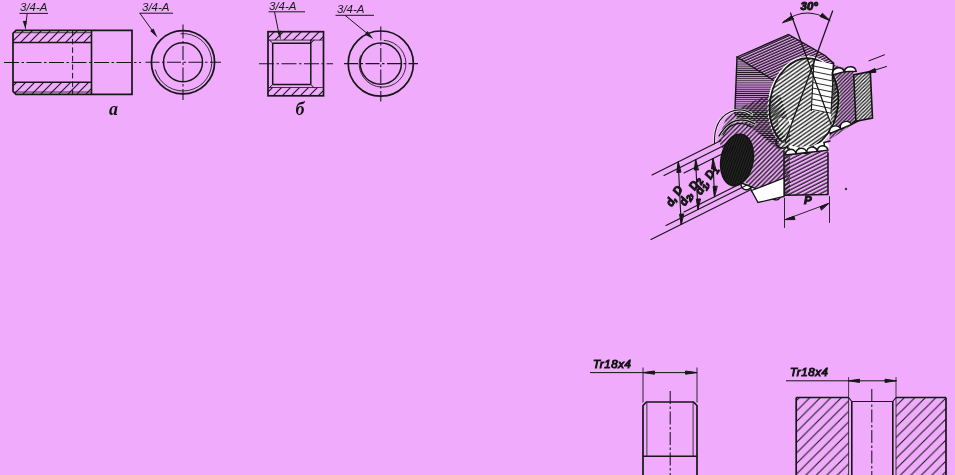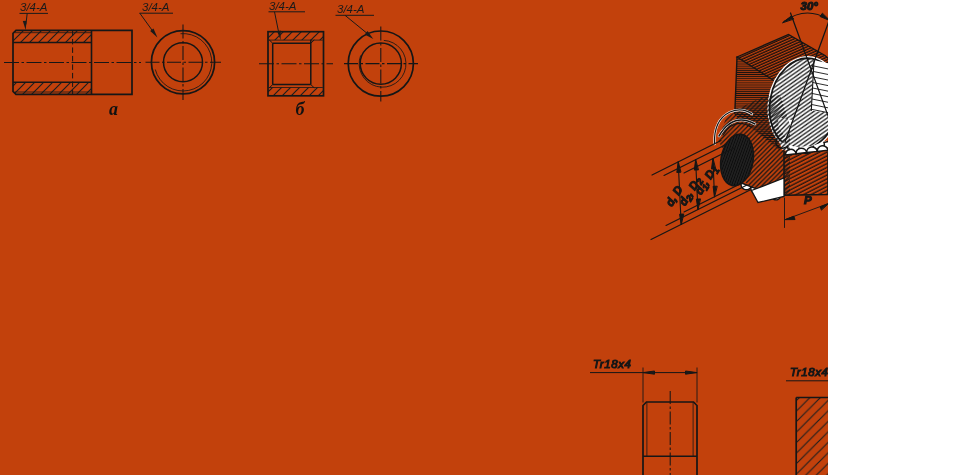--- a/index.html
+++ b/index.html
@@ -1,16 +1,16 @@
 <!DOCTYPE html>
 <html><head>
 <meta charset="utf-8">
 <style>
   html,body{margin:0;padding:0;background:#ffffff;-webkit-font-smoothing:antialiased;}
-  .wrap{width:828px;height:475px;position:relative;overflow:hidden;background:#c2410c;}
+  .wrap{width:955px;height:475px;position:relative;overflow:hidden;background:#f0abfc;}
   svg{position:absolute;left:0;top:0;}
   text{font-family:"Liberation Sans",sans-serif;}
   .lbl{font-style:italic;font-size:11.5px;fill:#1a1a1a;}
   .ab{font-family:"Liberation Serif",serif;font-style:italic;font-weight:bold;font-size:18px;fill:#111;}
 </style>
 </head>
 <body>
 <div class="wrap">
 <svg width="955" height="475" viewBox="0 0 955 475">
 <defs>

